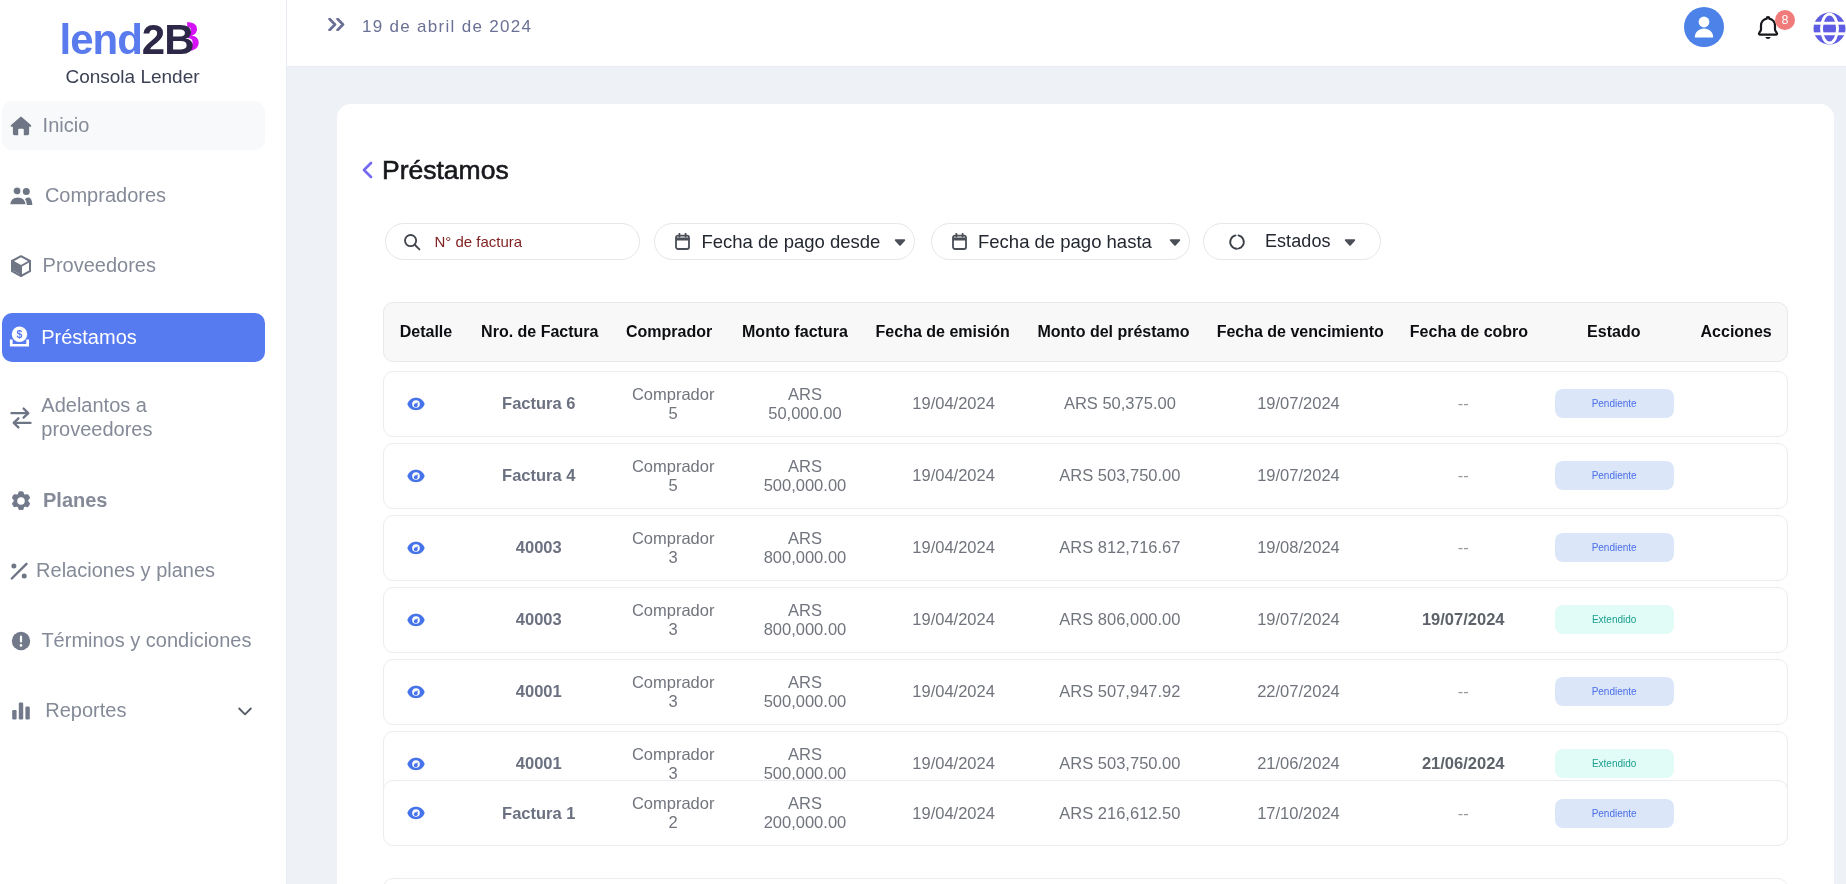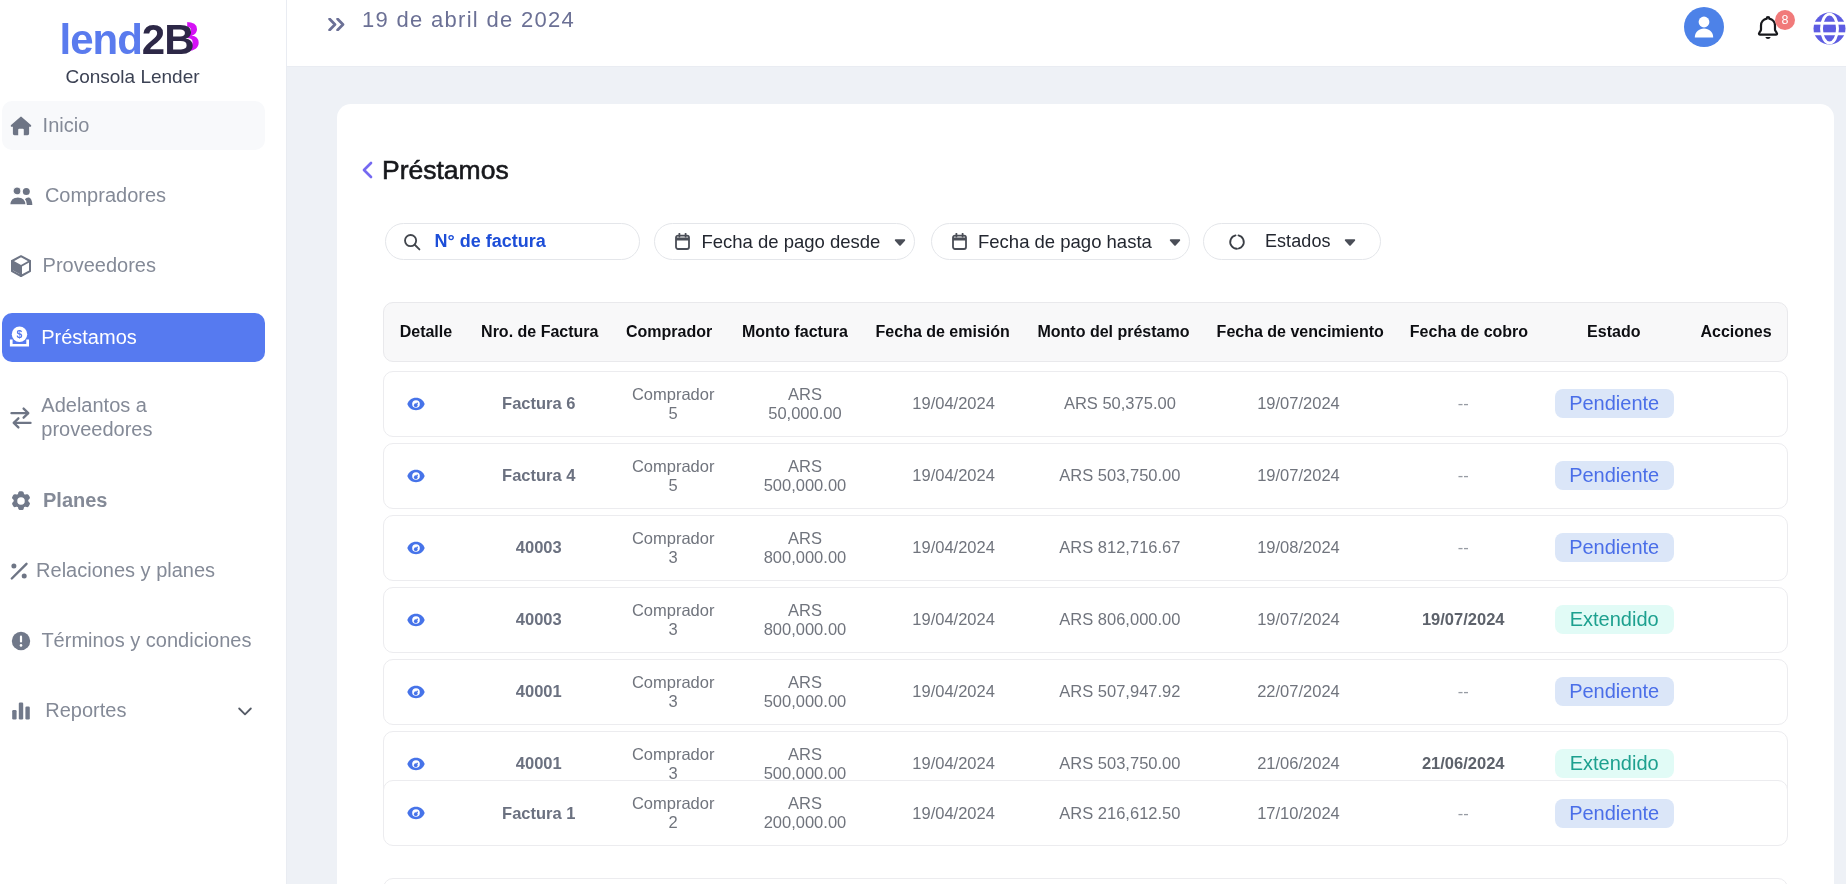--- a/index.html
+++ b/index.html
@@ -14,42 +14,42 @@
   .nav-item { position:absolute; left:2px; width:263px; height:49px; border-radius:10px; display:flex; align-items:center; color:#848a97; font-size:20px; }
   .nav-item svg { position:absolute; left:7px; width:24px; height:24px; }
   .nav-item .txt { line-height:23.5px; }
   .nav-sel { background:#567af0; color:#fff; }
   .nav-hov { background:#f8f9fb; }
   .content { position:absolute; left:287px; top:67px; width:1559px; height:817px; background:#eef1f6; }
   .card { position:absolute; left:337px; top:104px; width:1497px; height:1300px; background:#fff; border-radius:14px; }
   .title { position:absolute; left:45px; top:51px; font-size:26.5px; font-weight:400; color:#17181c; -webkit-text-stroke:0.6px #17181c; }
   .title-chev { position:absolute; left:23px; top:57px; }
   .filter { position:absolute; top:119px; height:37px; border:1px solid #e4e6ea; border-radius:19px; background:#fff; display:flex; align-items:center; font-size:18.5px; color:#232730; }
-  .tbl { position:absolute; left:46px; width:1405px;justify-content:center; }
+  .tbl { position:absolute; left:46px; width:1405px; }
   .thead { top:198px; height:60px; background:#f8f8f9; border:1px solid #e9e9ec; border-radius:10px; display:flex; align-items:center; font-weight:700; font-size:16px; color:#0d0e12; }
   .trow { height:66px; background:#fff; border:1px solid #ececef; border-radius:10px; display:flex; align-items:center; font-size:16.5px; color:#70747d;gap:35px; }
   .c { display:flex; align-items:center; justify-content:center; text-align:center; }
   .c1{width:84px;} .c2{width:144px;} .c3{width:115px;} .c4{width:137px;} .c5{width:159px;}
   .c6{width:183px;} .c7{width:191px;} .c8{width:147px;} .c9{width:143px;} .c10{width:102px;}
   .fact { font-weight:700; color:#6b7180; }
   .cobro { font-weight:700; color:#5d626b; }
   .dash { color:#979ca4; }
-  .pill { width:119px; height:29px; border-radius:8px; display:flex; align-items:center; justify-content:center; font-size:20px; }
+  .pill { width:119px; height:29px; border-radius:8px; display:flex; align-items:center; justify-content:center; font-size:10px; }
   .pend { background:#dbe6f8; color:#4a6ee8; }
   .ext { background:#e1fbf6; color:#1da08f; }
 </style>
 </head>
 <body>
 <div class="content"></div>
 <div class="topbar">
   <svg style="position:absolute;left:41px;top:18px;" width="18" height="13" viewBox="0 0 18 13" fill="none" stroke="#6b7096" stroke-width="2.7" stroke-linecap="round" stroke-linejoin="round">
       <path d="M1.6 1 7 6.5 1.6 12"></path>
       <path d="M9.6 1 15 6.5 9.6 12"></path>
     </svg>
-  <div style="position:absolute;left:75px;top:7px;font-size:22px;letter-spacing:1.3px;color:#6b7095;">19 de abril de 2024</div>
+  <div style="position:absolute;left:75px;top:17px;font-size:17px;letter-spacing:1.3px;color:#6b7095;">19 de abril de 2024</div>
   <div style="position:absolute;left:1397px;top:7px;width:40px;height:40px;border-radius:50%;background:#4d82e8;">
     <svg width="40" height="40" viewBox="0 0 40 40">
         <circle cx="20" cy="15" r="5.4" fill="#fff"></circle>
         <path d="M10.8 30.4c0-5.4 4.1-9 9.2-9s9.2 3.6 9.2 9Z" fill="#fff"></path>
       </svg>
   </div>
   <div style="position:absolute;left:1467px;top:14px;width:28px;height:28px;">
     <svg width="28" height="28" viewBox="0 0 24 24" fill="none" stroke="#17181c" stroke-width="1.9" stroke-linejoin="round">
         <path d="M12 2.6c.6 0 1.1.5 1.1 1.1v.3a6 6 0 0 1 4.9 5.9v3.4c0 .4.1.8.4 1.1l1.2 1.9c.4.6 0 1.4-.8 1.4H5.2c-.7 0-1.2-.8-.8-1.4l1.2-1.9c.2-.3.4-.7.4-1.1V9.9a6 6 0 0 1 4.9-5.9v-.3c0-.6.5-1.1 1.1-1.1Z"></path>
         <path d="M9.7 19.7a2.4 2.4 0 0 0 4.6 0Z" fill="#17181c" stroke="none"></path>
@@ -147,21 +147,21 @@
 <div class="card">
   <div class="title-chev"><svg width="16" height="18" viewBox="0 0 16 18">
         <path d="M11 2 L4 9 L11 16" fill="none" stroke="#7569f1" stroke-width="2.7" stroke-linecap="round" stroke-linejoin="round"></path>
       </svg></div>
   <div class="title">Préstamos</div>
   <div class="filter" style="left:48px;width:255px;">
     <svg style="margin-left:15.5px;" width="20" height="20" viewBox="0 0 24 24" fill="none" stroke="#42464d" stroke-width="2.2" stroke-linecap="round">
         <circle cx="10.3" cy="10.3" r="6.7"></circle>
         <path d="m15.3 15.3 5.6 5.6"></path>
       </svg>
-    <span style="margin-left:13px;color:#1d4ed8;font-size:18px;font-weight:bold;">N° de factura</span>
+    <span style="margin-left:13px;color:#7f1d1d;font-size:15px;">N° de factura</span>
   </div>
   <div class="filter" style="left:317.4px;width:261px;">
     <svg style="margin-left:20px;" width="15" height="17" viewBox="0 0 15 17" fill="none">
         <rect x="1" y="2.6" width="13" height="13.4" rx="2" stroke="#4a4e57" stroke-width="1.8"></rect>
         <path d="M4.4 0.7v3M10.6 0.7v3" stroke="#4a4e57" stroke-width="1.8" stroke-linecap="round"></path>
         <path d="M1 4.5h13v3H1z" fill="#4a4e57" stroke="none"></path>
       </svg>
     <span style="margin-left:11px;">Fecha de pago desde</span>
     <svg style="margin-left:auto;margin-right:8px;" width="12" height="8" viewBox="0 0 12 8">
         <path d="M1.7 1.2h8.6c.8 0 1.2.9.7 1.5L6.9 7.2a1.15 1.15 0 0 1-1.8 0L1 2.7c-.5-.6-.1-1.5.7-1.5Z" fill="#4a4e57"></path>

